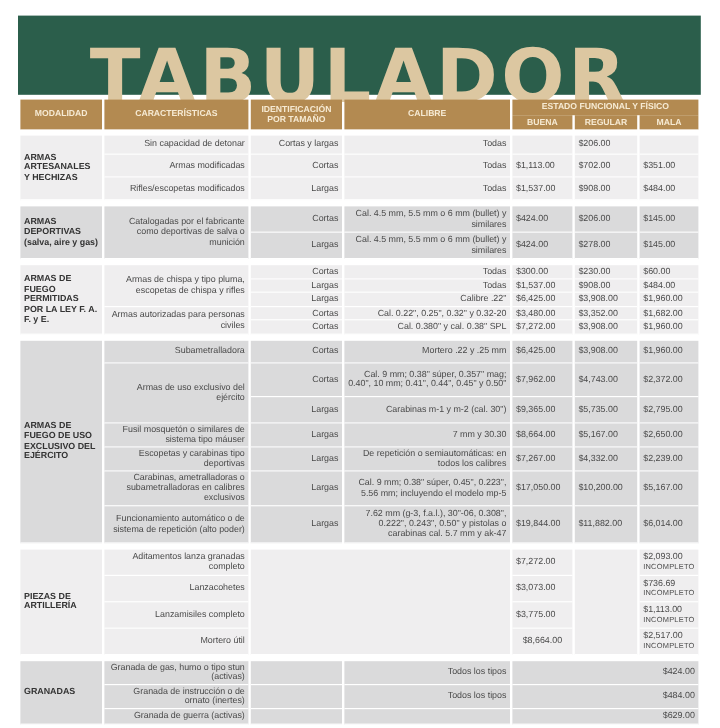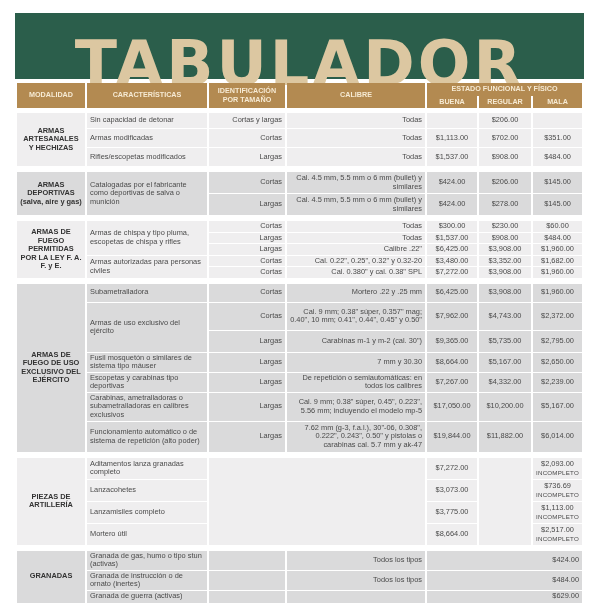--- a/index.html
+++ b/index.html
@@ -25,25 +25,25 @@
     }
     table.tab th {
       background: #b38a51; color: #f6ead3; font-weight: bold;
       text-transform: uppercase; font-size: 7.2px; text-align: center;
       line-height: 1.15; padding: 1px 2px;
     }
     table.tab td {
       padding: 1px 3px; line-height: 1.15; vertical-align: middle;
       border-bottom: 1px solid #ffffff;
     }
-    td.mod { font-weight: bold; color: #333333; text-align: center; font-size: 7.4px; text-transform: uppercase; }
+    td.mod { font-weight: bold; color: #333333; font-size: 7.4px; text-transform: uppercase; }
     td.mod.mixed { text-transform: none; }
-    td.car { text-align: left; }
+    td.car { text-align: right; }
     td.cen { text-align: right; }
-    td.num { text-align: center; padding-right: 6px; }
+    td.num { text-align: left; padding-right: 6px; }
     td.numc { text-align: center; }
     .inc { display: block; font-size: 6.2px; letter-spacing: 0.2px; }
 
     tr.g-light td { background: #efeeef; }
     tr.g-dark td { background: #dadadb; }
     tr.gap td { height: 5px; padding: 0; background: #ffffff; border: none; }
   </style>
 </head>
 <body>
 

